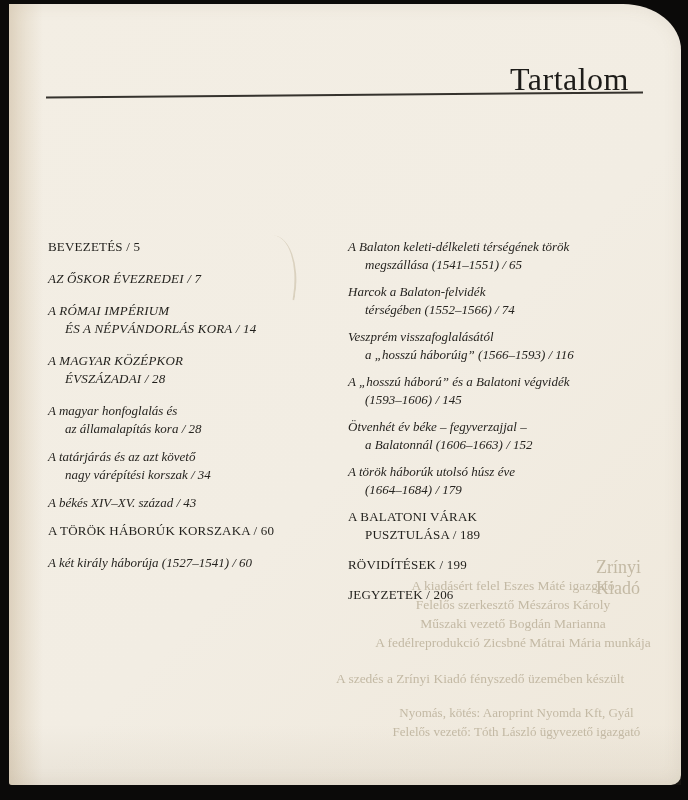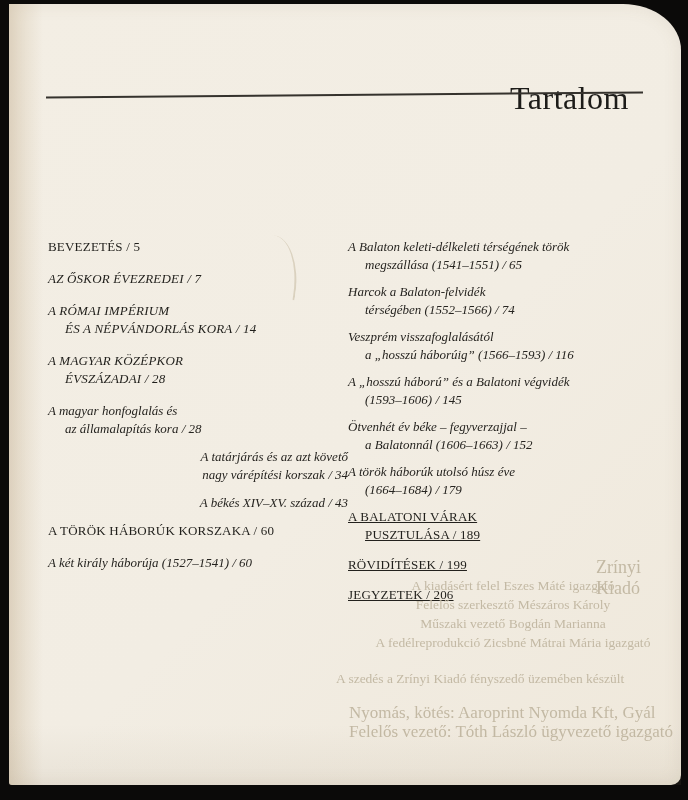--- a/index.html
+++ b/index.html
@@ -27,54 +27,54 @@
     background:linear-gradient(0deg,rgba(150,135,110,0.10),rgba(150,135,110,0));
   }
   .crease{
     position:absolute;left:248px;top:232px;width:40px;height:62px;
     border-right:2px solid rgba(205,193,170,0.65);
     border-top-right-radius:70% 90%;
     transform:rotate(8deg);
     pointer-events:none;
   }
   .title{
-    position:absolute;top:76px;right:52px;
+    position:absolute;top:57px;right:52px;
     font-size:32px;color:#1d1c19;letter-spacing:0.5px;
   }
   .rule{
     position:absolute;left:37px;right:38px;top:90px;height:2.4px;
     background:#35322d;transform:rotate(-0.5deg);
   }
   .col{position:absolute;color:#23211d;}
   .col-left{left:39px;top:234px;width:300px;}
   .col-right{left:339px;top:234px;width:330px;}
   .entry{margin:0;}
   .entry .line{font-size:13px;line-height:18px;white-space:nowrap;}
   .entry .line.cont{padding-left:17px;}
   .entry.caps .line{letter-spacing:0.2px;color:#201f1b;}
   .entry.italic .line{font-style:italic;color:#262420;}
   
   .col-left .caps{margin-bottom:14px;}
   .col-left .caps + .caps{margin-top:11px;font-style:italic;}
   .col-left .italic{margin-bottom:10px;}
-  .col-left .italic + .italic{margin-top:3px;text-align:right;}
+  .col-left .italic + .italic{margin-top:3px;}
   .col-left .italic + .caps{margin-top:8px;}
   
   .col-right .italic{margin-bottom:9px;}
-  .col-right .caps{margin-bottom:12px;text-decoration:underline;}
+  .col-right .caps{margin-bottom:12px;}
   
   .ghost{position:absolute;color:#c3b9a4;filter:blur(0.4px);}
   .ghost .line{white-space:nowrap;}
   .ghost-publisher{left:587px;top:553px;font-size:18px;}
   .ghost-block1{left:330px;top:572px;width:348px;text-align:center;
                 font-size:13.5px;line-height:19px;}
   .ghost-typeset{left:327px;top:667px;width:361px;font-size:13.5px;
                  overflow:hidden;}
-  .ghost-block2{left:340px;top:699px;width:335px;
-                font-size:17px;line-height:19px;}
+  .ghost-block2{left:340px;top:699px;width:335px;text-align:center;
+                font-size:13px;line-height:19px;}
 </style>
 </head>
 <body>
 
 <div class="page">
 
   <div class="crease"></div>
 
   <div class="title">Tartalom</div>
 
@@ -150,21 +150,21 @@
         <div class="line">JEGYZETEK  / 206</div>
       </div>
     </div>
 
   <div class="ghost ghost-publisher">Zrínyi Kiadó</div>
 
   <div class="ghost ghost-block1">
       <div class="line">A kiadásért felel Eszes Máté igazgató</div>
       <div class="line">Felelős szerkesztő Mészáros Károly</div>
       <div class="line">Műszaki vezető Bogdán Marianna</div>
-      <div class="line">A fedélreprodukció Zicsbné Mátrai Mária igazgató</div>
+      <div class="line">A fedélreprodukció Zicsbné Mátrai Mária munkája</div>
     </div>
 
   <div class="ghost ghost-typeset">A szedés a Zrínyi Kiadó fényszedő üzemében készült</div>
 
   <div class="ghost ghost-block2">
       <div class="line">Nyomás, kötés: Aaroprint Nyomda Kft, Gyál</div>
       <div class="line">Felelős vezető: Tóth László ügyvezető igazgató</div>
     </div>
 
 </div>

